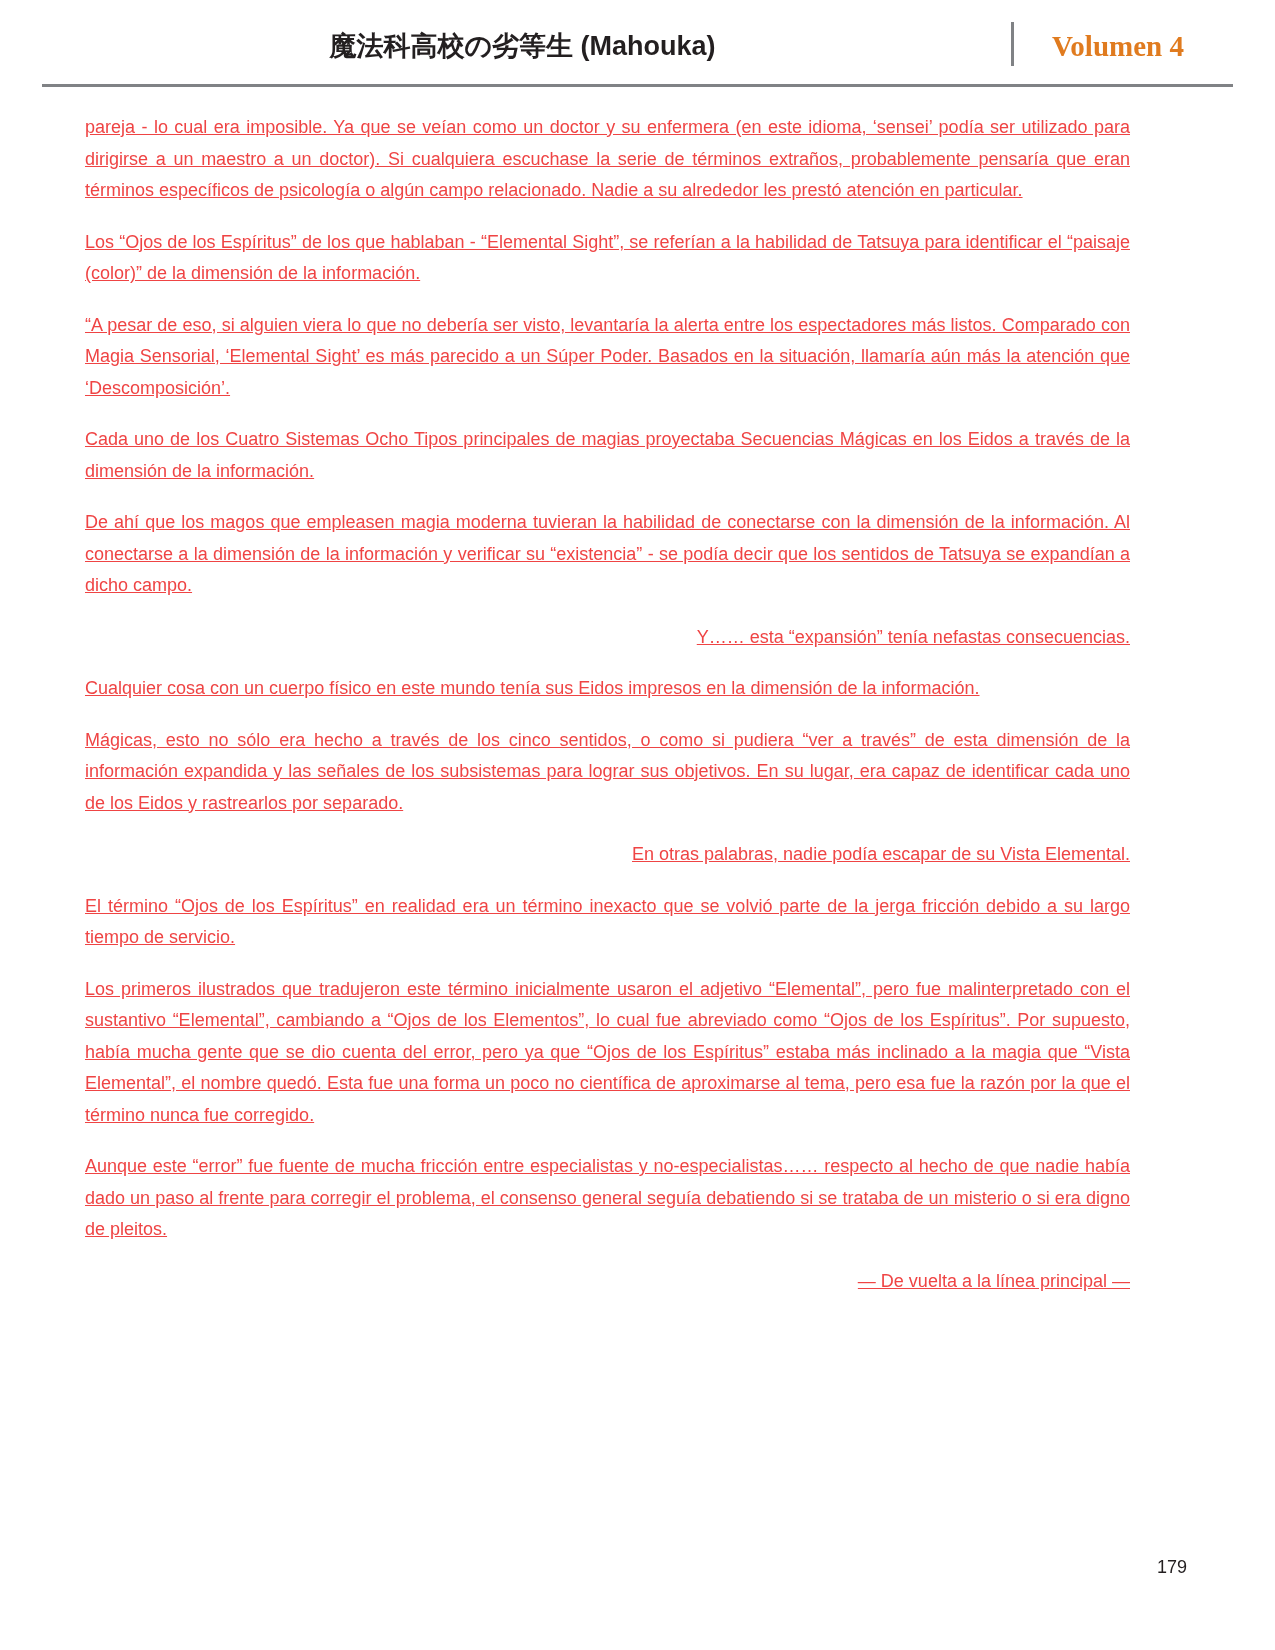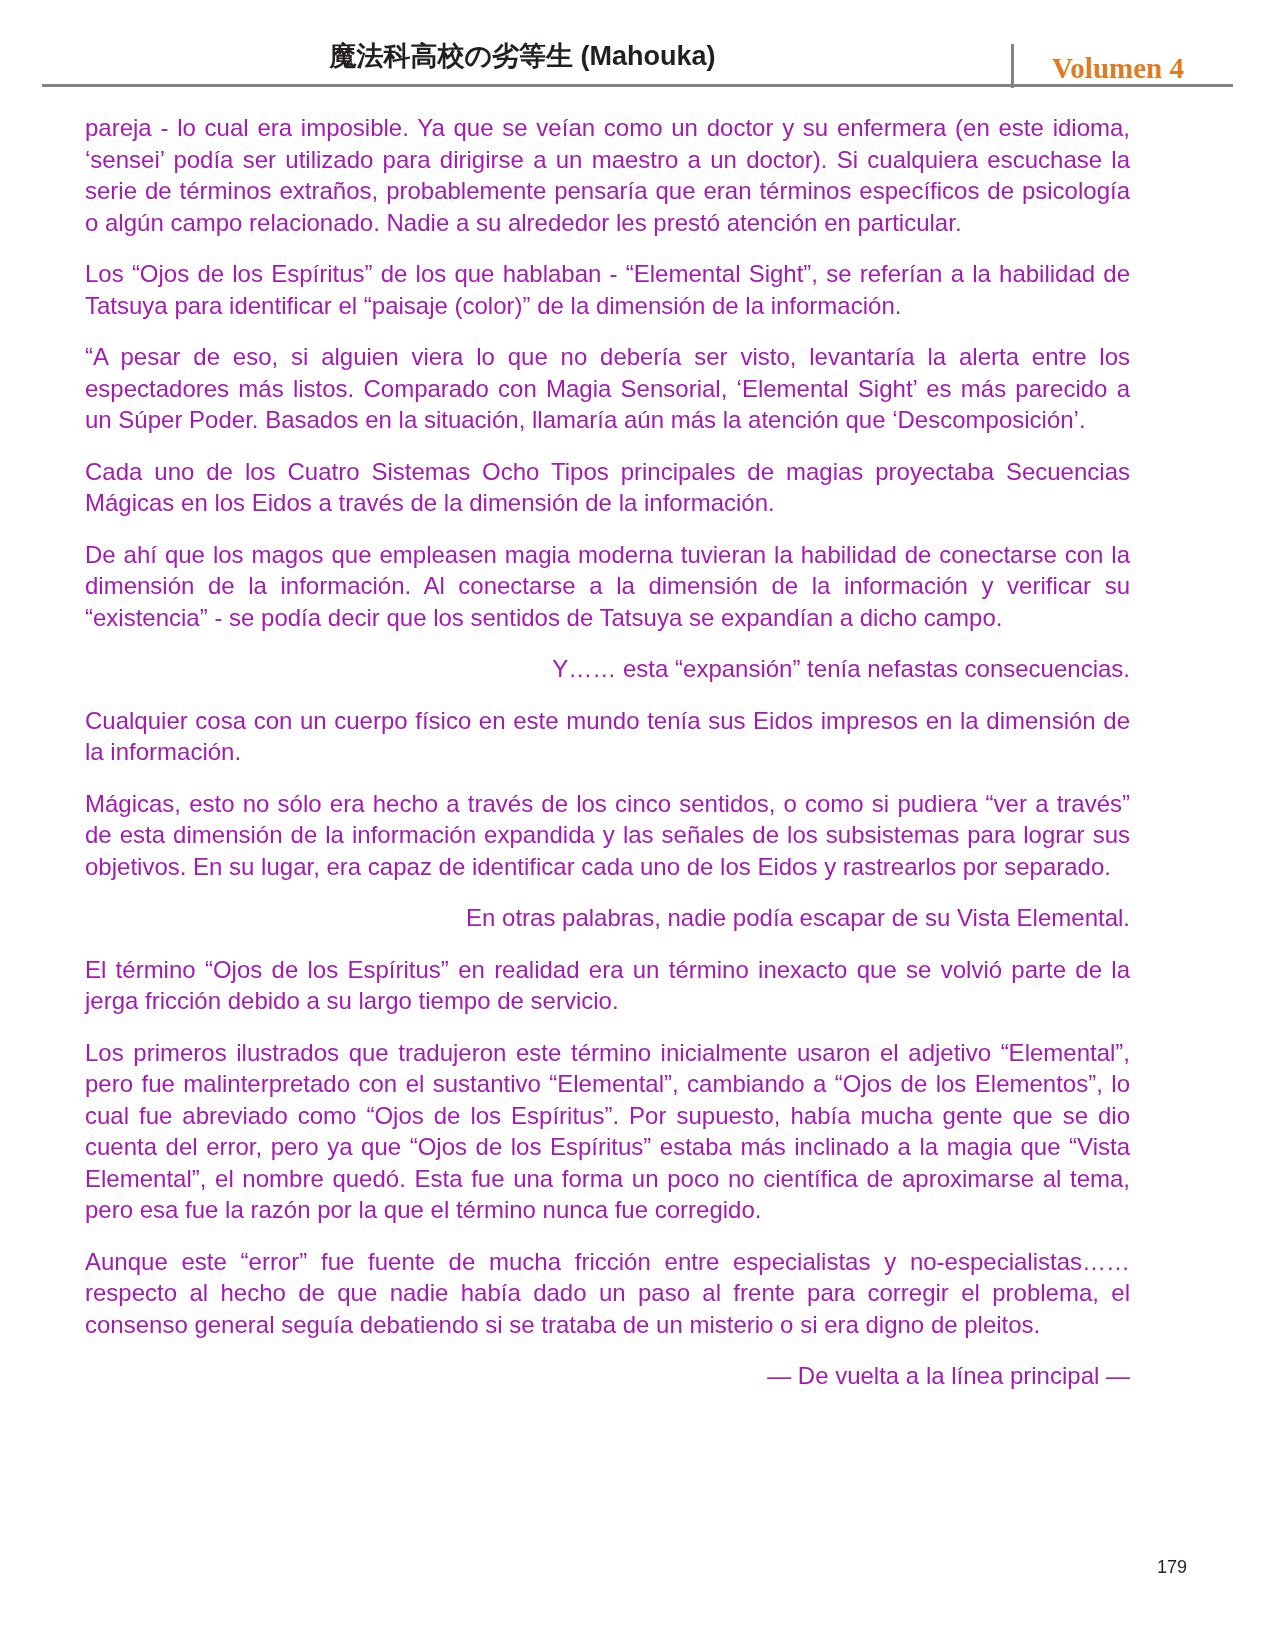--- a/index.html
+++ b/index.html
@@ -15,21 +15,21 @@
     font-family: "Liberation Sans", sans-serif;
     color: #231f20;
     box-sizing: border-box;
     overflow: hidden;
   }
 
   
   .header {
     position: absolute;
     left: 42px;
-    top: 32px;
+    top: 22px;
     width: 1191px;
     height: 60px;
     display: flex;
     align-items: flex-start;
   }
   .header-title {
     flex: 1;
     text-align: center;
     font-size: 27px;
     font-weight: bold;
@@ -42,21 +42,20 @@
     font-family: "DejaVu Sans", sans-serif;
     font-weight: bold;
   }
   .header-vol {
     width: 230px;
     display: flex;
     align-items: flex-start;
     justify-content: center;
     padding-top: 8px;
     position: relative;
-    margin-top: 12px;
   }
   .vol-divider {
     position: absolute;
     left: 8px;
     top: 0px;
     width: 3px;
     height: 44px;
     background: #808285;
   }
   .vol-text {
@@ -75,27 +74,28 @@
   }
 
   
   .content {
     position: absolute;
     left: 85px;
     top: 112px;
     width: 1045px;
   }
   .para {
-    font-size: 24px;
+    font-size: 18px;
     line-height: 31.5px;
     text-align: justify;
     text-justify: inter-word;
     margin: 0 0 20px 0;
-    color: #a21caf;
+    color: #ef4444;
     hyphens: none;
+    text-decoration: underline;
   }
   .para.last {
     text-align: right;
   }
 
   
   .page-number {
     position: absolute;
     right: 88px;
     bottom: 72px;

